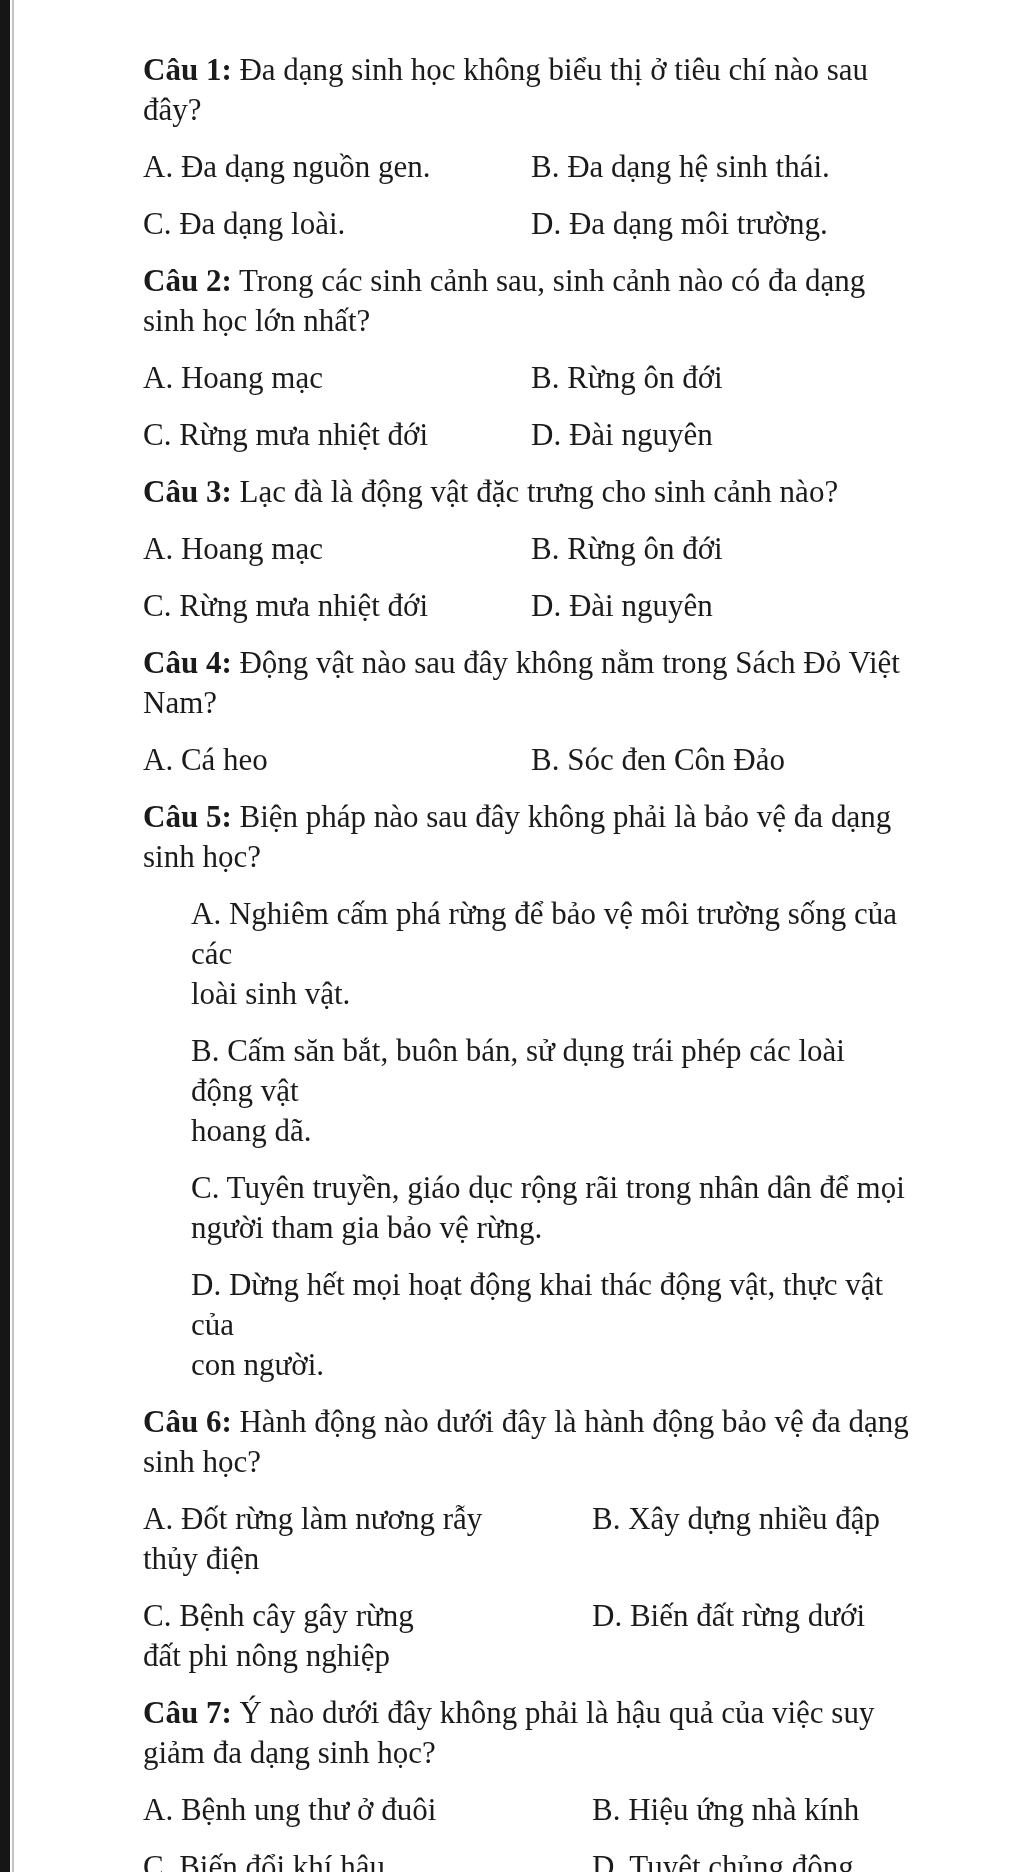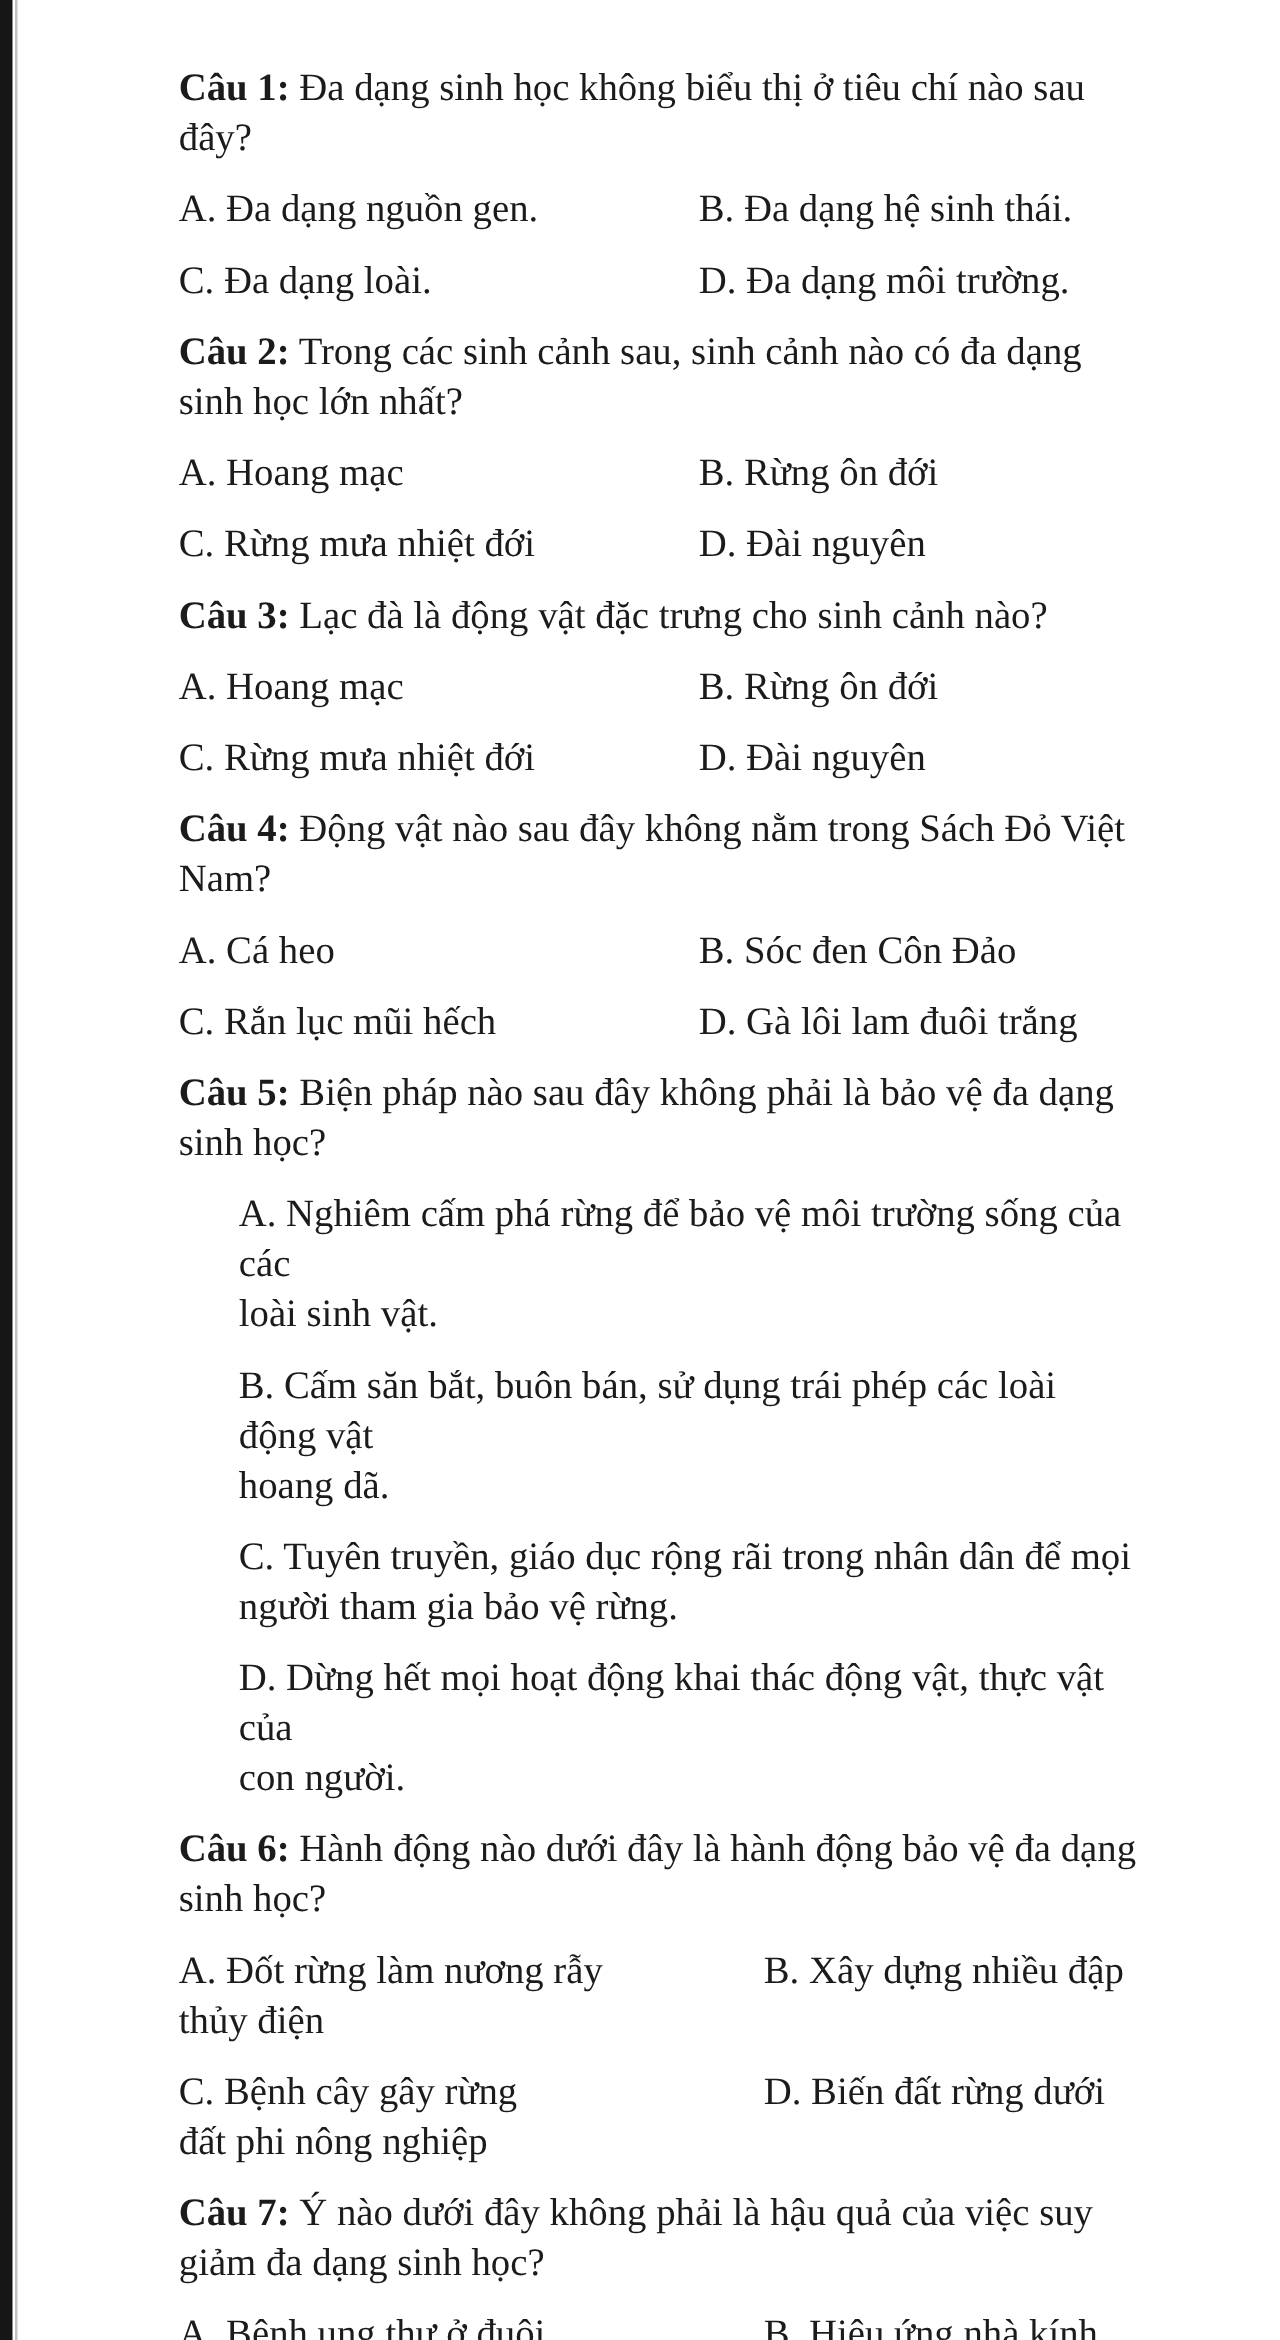--- a/index.html
+++ b/index.html
@@ -41,22 +41,22 @@
     top: 50px;
     width: 768px;
   }
   p { margin: 0 0 17px 0; }
   .q-label { font-weight: bold; margin-top: 11px; }
   .wrap { white-space: pre-line; }
   .opt-group { margin: 14px 0 17px 0; position: relative; }
   .opt-group p { margin: 0; }
   .opt-line { position: relative; white-space: nowrap; }
   .opt-cell { display: inline-block; }
-  .opt-right { position: absolute; top: 0; left: 416px; }
-  .opt-group.far .opt-right { left: 468px; }
+  .opt-right { position: absolute; top: 0; left: 388px; }
+  .opt-group.far .opt-right { left: 449px; }
   .opt-para { white-space: pre-line; margin-left: 48px; }
 </style>
 </head>
 <body>
 
 <div class="scan-bar"></div>
 <div class="scan-line"></div>
 
 <div class="content">
 
@@ -91,23 +91,20 @@
       <p class="opt-line"><span class="opt-cell">C. Rừng mưa nhiệt đới</span><span class="opt-cell opt-right">D. Đài nguyên</span></p>
     </div>
   </section>
 
   <section class="question">
     <p class="q-para"><b class="q-label">Câu 4:</b> <span class="wrap">Động vật nào sau đây không nằm trong Sách Đỏ Việt
 Nam?</span></p>
     <div class="opt-group">
       <p class="opt-line"><span class="opt-cell">A. Cá heo</span><span class="opt-cell opt-right">B. Sóc đen Côn Đảo</span></p>
     </div>
-    <div class="opt-group">
-      <p class="opt-line"><span class="opt-cell">C. Rắn lục mũi hếch</span><span class="opt-cell opt-right">D. Gà lôi lam đuôi trắng</span></p>
-    </div>
   </section>
 
   <section class="question">
     <p class="q-para"><b class="q-label">Câu 5:</b> <span class="wrap">Biện pháp nào sau đây không phải là bảo vệ đa dạng
 sinh học?</span></p>
     <p class="opt-para">A. Nghiêm cấm phá rừng để bảo vệ môi trường sống của các
 loài sinh vật.</p>
     <p class="opt-para">B. Cấm săn bắt, buôn bán, sử dụng trái phép các loài động vật
 hoang dã.</p>
     <p class="opt-para">C. Tuyên truyền, giáo dục rộng rãi trong nhân dân để mọi

